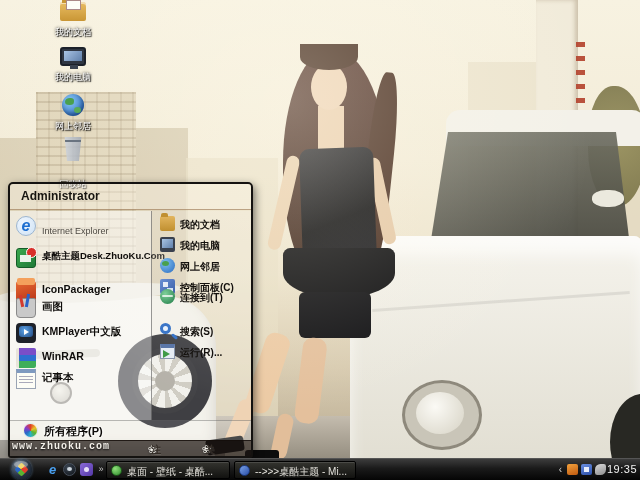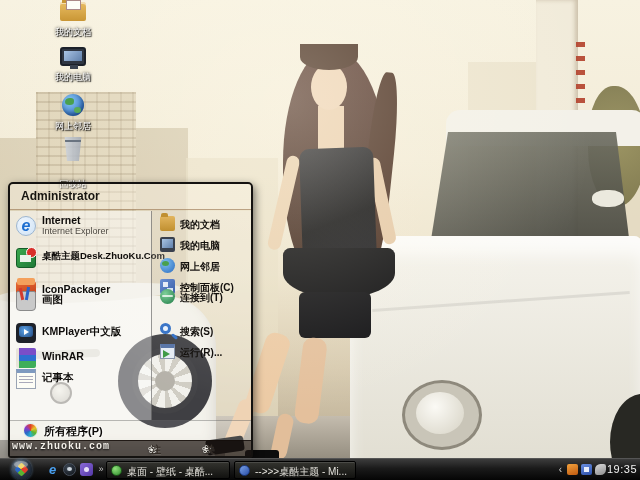--- a/index.html
+++ b/index.html
@@ -256,32 +256,31 @@
   </div>
 
   <div class="menu">
     <div class="hdr">
       <span>Administrator</span>
     </div>
     <div class="cols">
       <div class="lcol">
         <div class="litem two" style="top:3px;height:30px">
           <div class="ic ic-ie">e</div>
-          <div class="t1">Internet</div>
           <div class="t2">Internet Explorer</div>
         </div>
         <div class="litem" style="top:35px">
           <div class="ic ic-zk"></div>
           <div class="t1" style="font-size:9.5px">桌酷主题Desk.ZhuoKu.Com</div>
         </div>
         <div class="litem" style="top:68px">
           <div class="ic ic-ip"></div>
           <div class="t1">IconPackager</div>
         </div>
-        <div class="litem" style="top:78px">
+        <div class="litem" style="top:85px">
           <div class="ic ic-paint"></div>
           <div class="t1">画图</div>
         </div>
         <div class="litem" style="top:135px">
           <div class="ic ic-rar"></div>
           <div class="t1">WinRAR</div>
         </div>
         <div class="litem" style="top:110px">
           <div class="ic ic-km"></div>
           <div class="t1">KMPlayer中文版</div>

